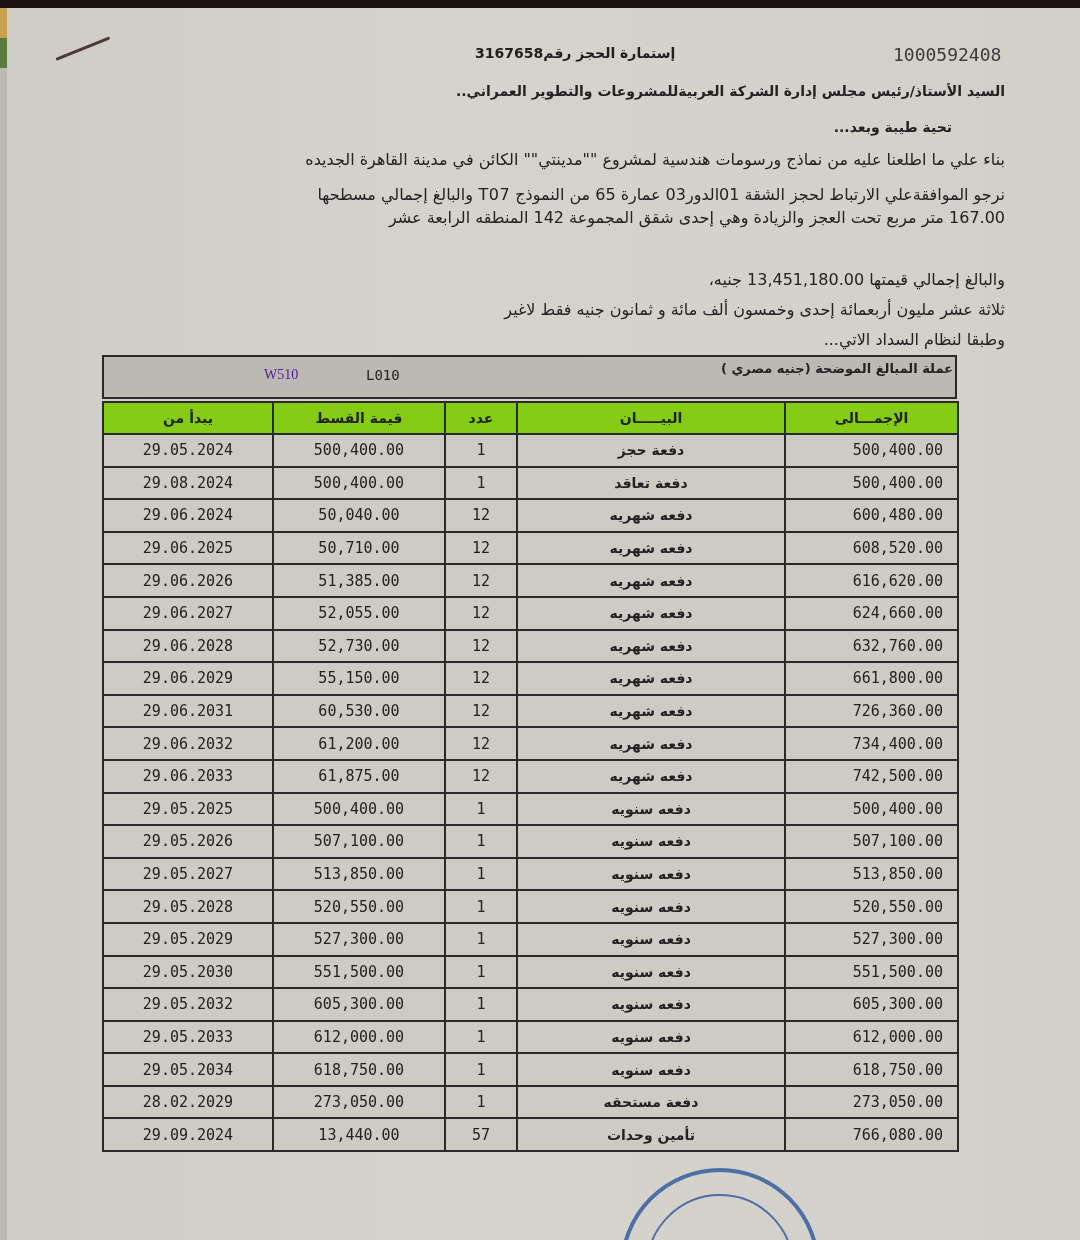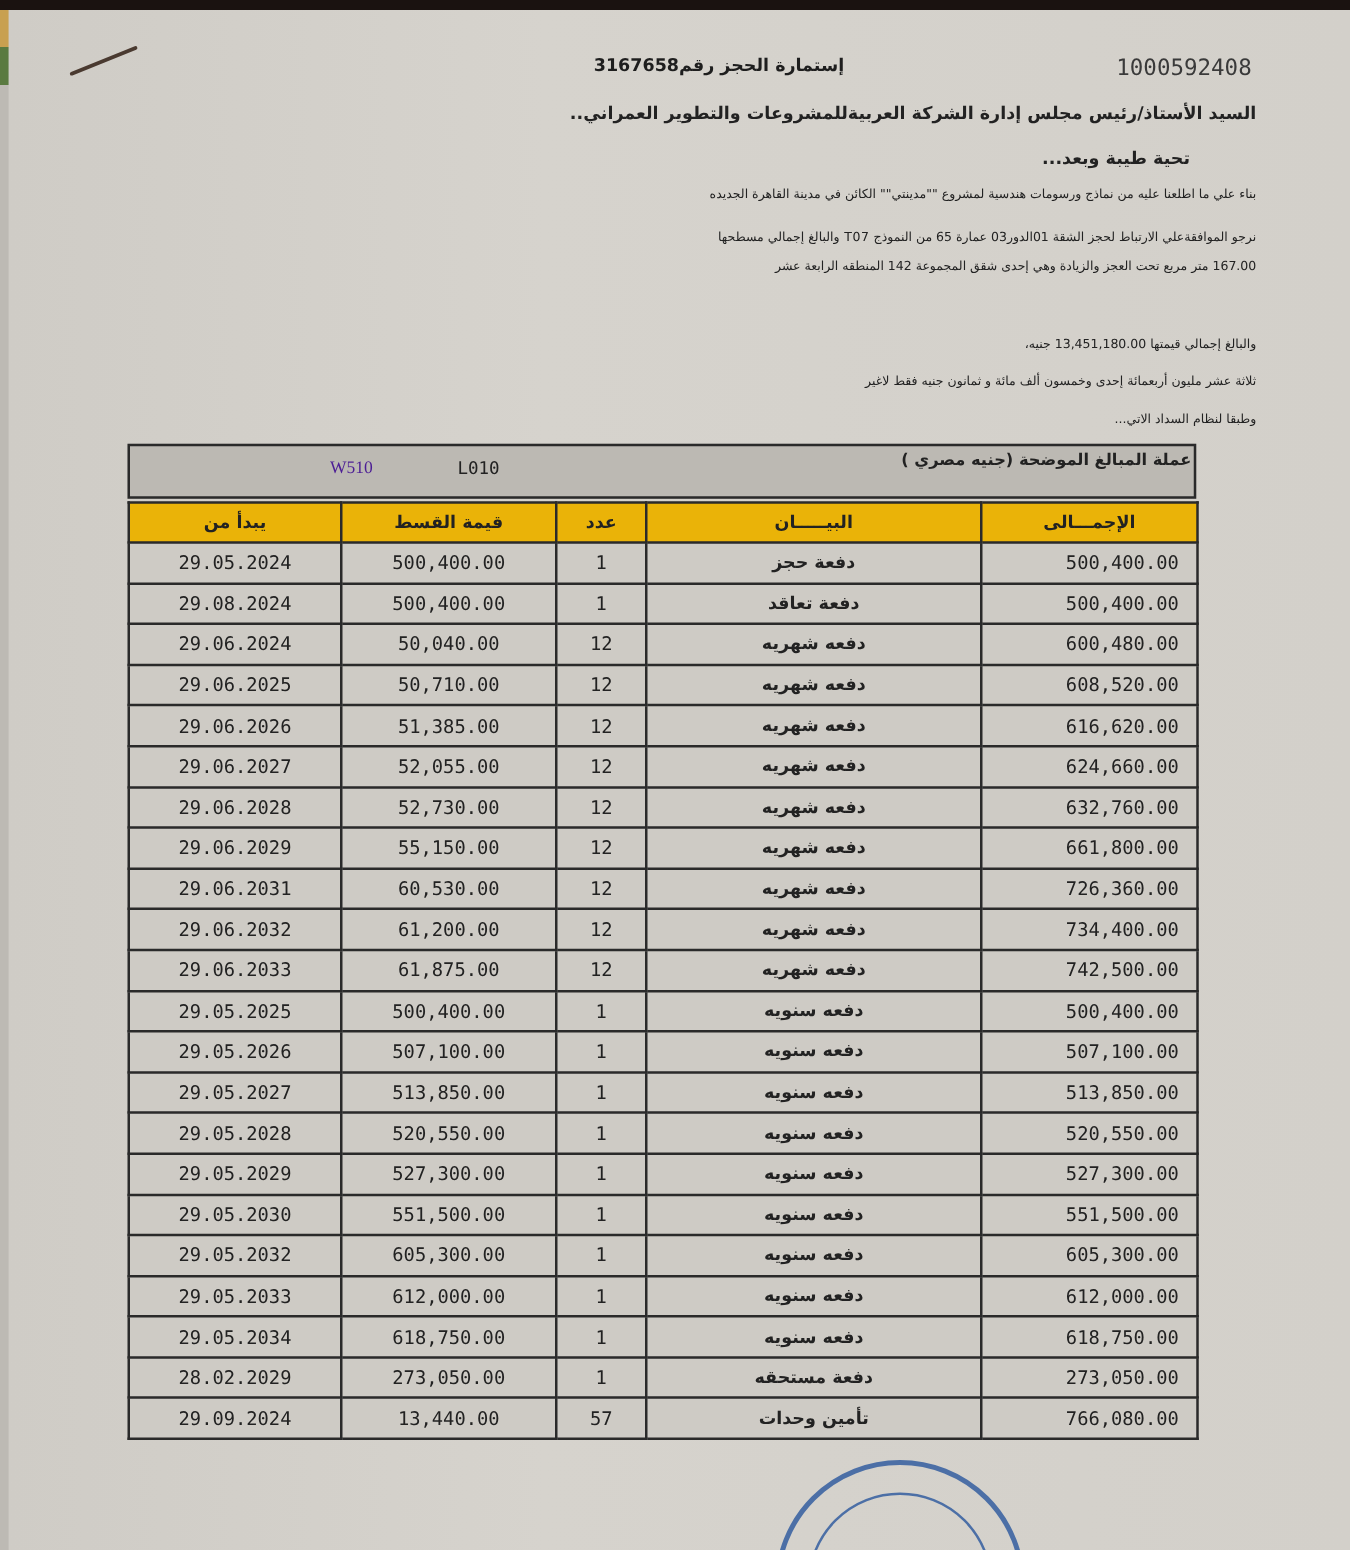--- a/index.html
+++ b/index.html
@@ -13,21 +13,21 @@
   .leftedge { position: absolute; left: 0; top: 8px; width: 7px; height: 1232px; background: linear-gradient(#c8a050 0 30px, #5a7a40 30px 60px, #bdbab4 60px); }
   .paper {
     position: absolute; left: 7px; top: 8px; width: 1073px; height: 1232px;
     background: linear-gradient(90deg, #cfccc6 0%, #d6d3cd 40%, #d3d0ca 100%);
   }
   .pen-mark { position: absolute; left: 56px; top: 58px; width: 58px; height: 3px; background: #4a3a30; transform: rotate(-22deg); transform-origin: left center; border-radius: 2px; }
   .doc-number { position: absolute; left: 893px; top: 44px; font-family: "DejaVu Sans Mono", monospace; font-size: 18px; color: #3a3a3a; }
   .form-title { position: absolute; left: 475px; top: 45px; font-size: 14px; font-weight: bold; color: #1e1e1e; direction: rtl; white-space: nowrap; }
   .line { position: absolute; right: 75px; direction: rtl; white-space: nowrap; color: #222; font-size: 13px; }
   .line.bold { font-weight: bold; font-size: 14px; }
-  .line.mono { font-size: 10px; letter-spacing: 0.5px; text-align: center; }
+  .line.mono { font-size: 16px; letter-spacing: 0.5px; text-align: center; }
   .l1 { top: 83px; }
   .l2 { top: 119px; right: 128px; }
   .l3 { top: 150px; }
   .l4 { top: 185px; }
   .l5 { top: 208px; }
   .l6 { top: 270px; }
   .l7 { top: 300px; }
   .l8 { top: 330px; margin-left: 20px; }
 
   .currency-bar {
@@ -39,21 +39,21 @@
   .currency-bar .code2 { position: absolute; left: 262px; top: 10px; font-family: "DejaVu Sans Mono", monospace; font-size: 14px; color: #222; }
 
   table.sched {
     position: absolute; left: 102px; top: 401px; width: 855px;
     border-collapse: collapse; table-layout: fixed;
   }
   table.sched th, table.sched td {
     border: 2px solid #2a2a2a; text-align: center; height: 30.6px; padding: 0;
     font-family: "DejaVu Sans Mono", monospace; font-size: 15px; color: #222;
   }
-  table.sched th { background: #eab308; font-family: "DejaVu Sans", sans-serif; font-size: 14px; font-weight: bold; height: 30px; }
+  table.sched th { background: #84cc16; font-family: "DejaVu Sans", sans-serif; font-size: 14px; font-weight: bold; height: 30px; }
   table.sched td { background: #cecbc5; }
   table.sched td.desc { font-family: "DejaVu Sans", sans-serif; font-weight: bold; direction: rtl; font-size: 14px; margin-left: 33px; }
   table.sched td.total { text-align: right; padding-right: 14px; }
   col.c-date { width: 170px; }
   col.c-inst { width: 172px; }
   col.c-cnt { width: 72px; }
   col.c-desc { width: 268px; }
   col.c-total { width: 173px; }
 
   .stamp {

